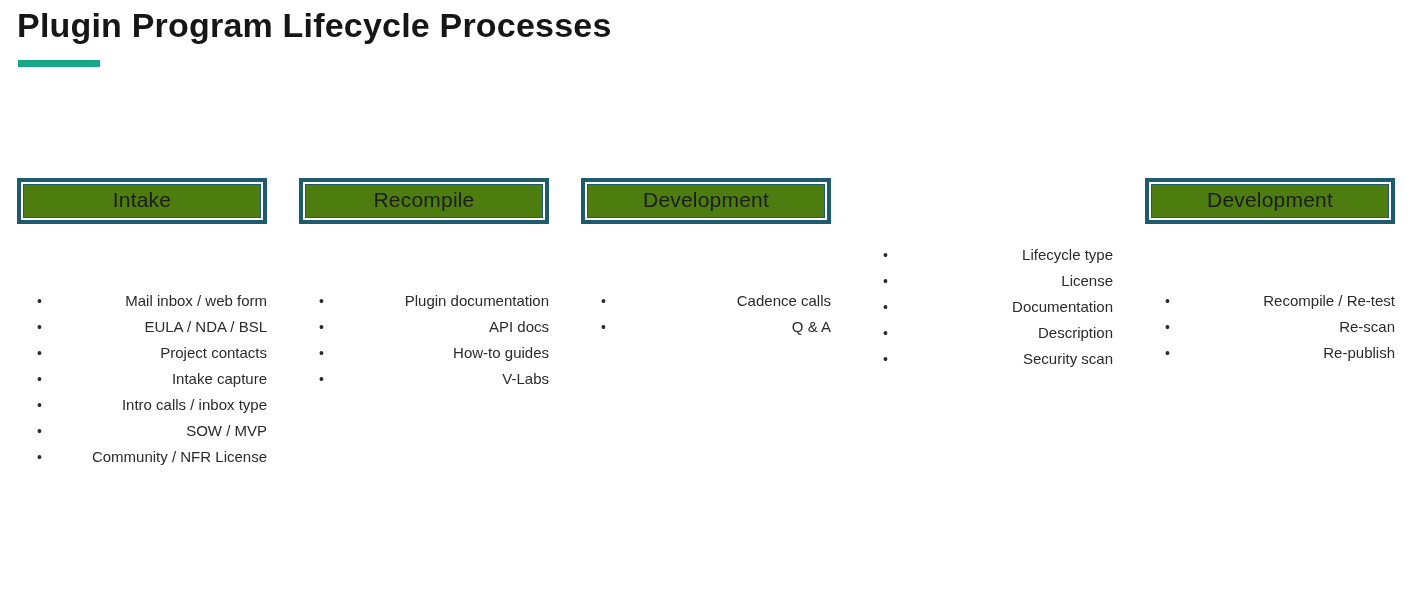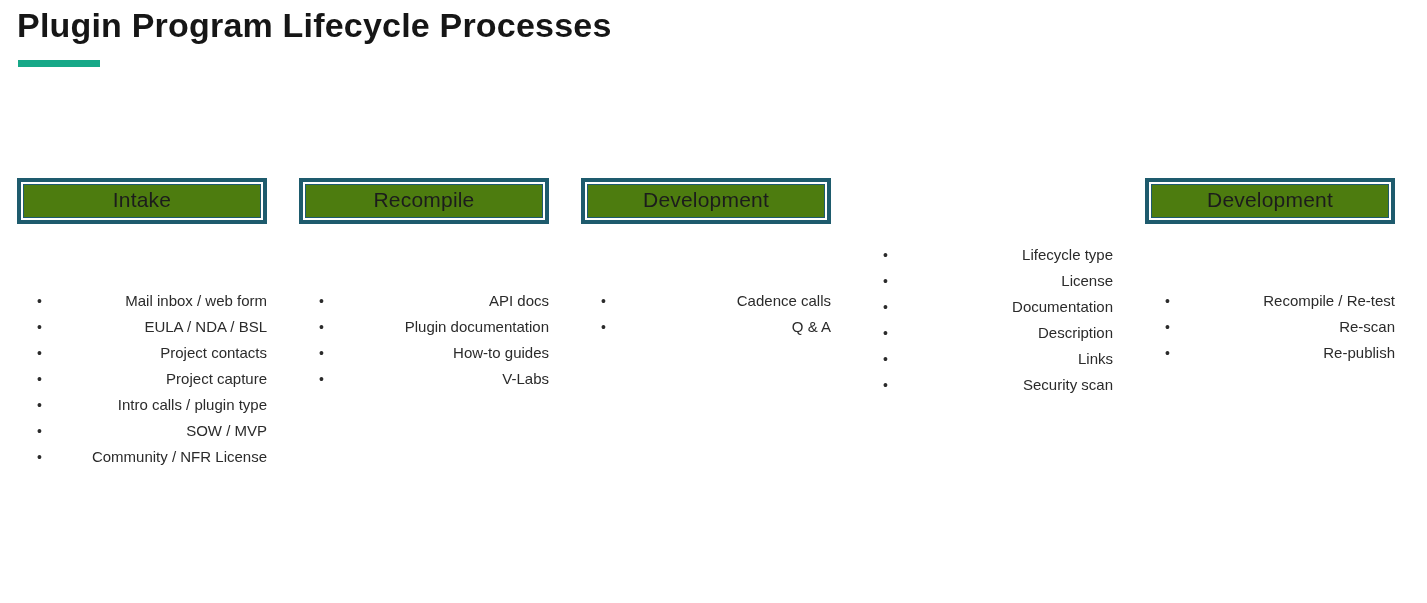--- a/index.html
+++ b/index.html
@@ -98,34 +98,34 @@
   <div class="columns">
 
     <div class="stage-column">
       <div class="stage-box">
         <span class="stage-label">Intake</span>
       </div>
       <ul class="stage-list">
           <li>Mail inbox / web form</li>
           <li>EULA / NDA / BSL</li>
           <li>Project contacts</li>
-          <li>Project capture</li>
-          <li>Intro calls / plugin type</li>
+          <li>Intake capture</li>
+          <li>Intro calls / inbox type</li>
           <li>SOW / MVP</li>
           <li>Community / NFR License</li>
         </ul>
     </div>
 
     <div class="stage-column">
       <div class="stage-box">
         <span class="stage-label">Recompile</span>
       </div>
       <ul class="stage-list">
+          <li>Plugin documentation</li>
           <li>API docs</li>
-          <li>Plugin documentation</li>
           <li>How-to guides</li>
           <li>V-Labs</li>
         </ul>
     </div>
 
     <div class="stage-column">
       <div class="stage-box">
         <span class="stage-label">Development</span>
       </div>
       <ul class="stage-list">
@@ -133,21 +133,20 @@
           <li>Q &amp; A</li>
         </ul>
     </div>
 
     <div class="stage-column">
       <ul class="stage-list">
           <li>Lifecycle type</li>
           <li>License</li>
           <li>Documentation</li>
           <li>Description</li>
-          <li>Links</li>
           <li>Security scan</li>
         </ul>
     </div>
 
     <div class="stage-column">
       <div class="stage-box">
         <span class="stage-label">Development</span>
       </div>
       <ul class="stage-list">
           <li>Recompile / Re-test</li>

